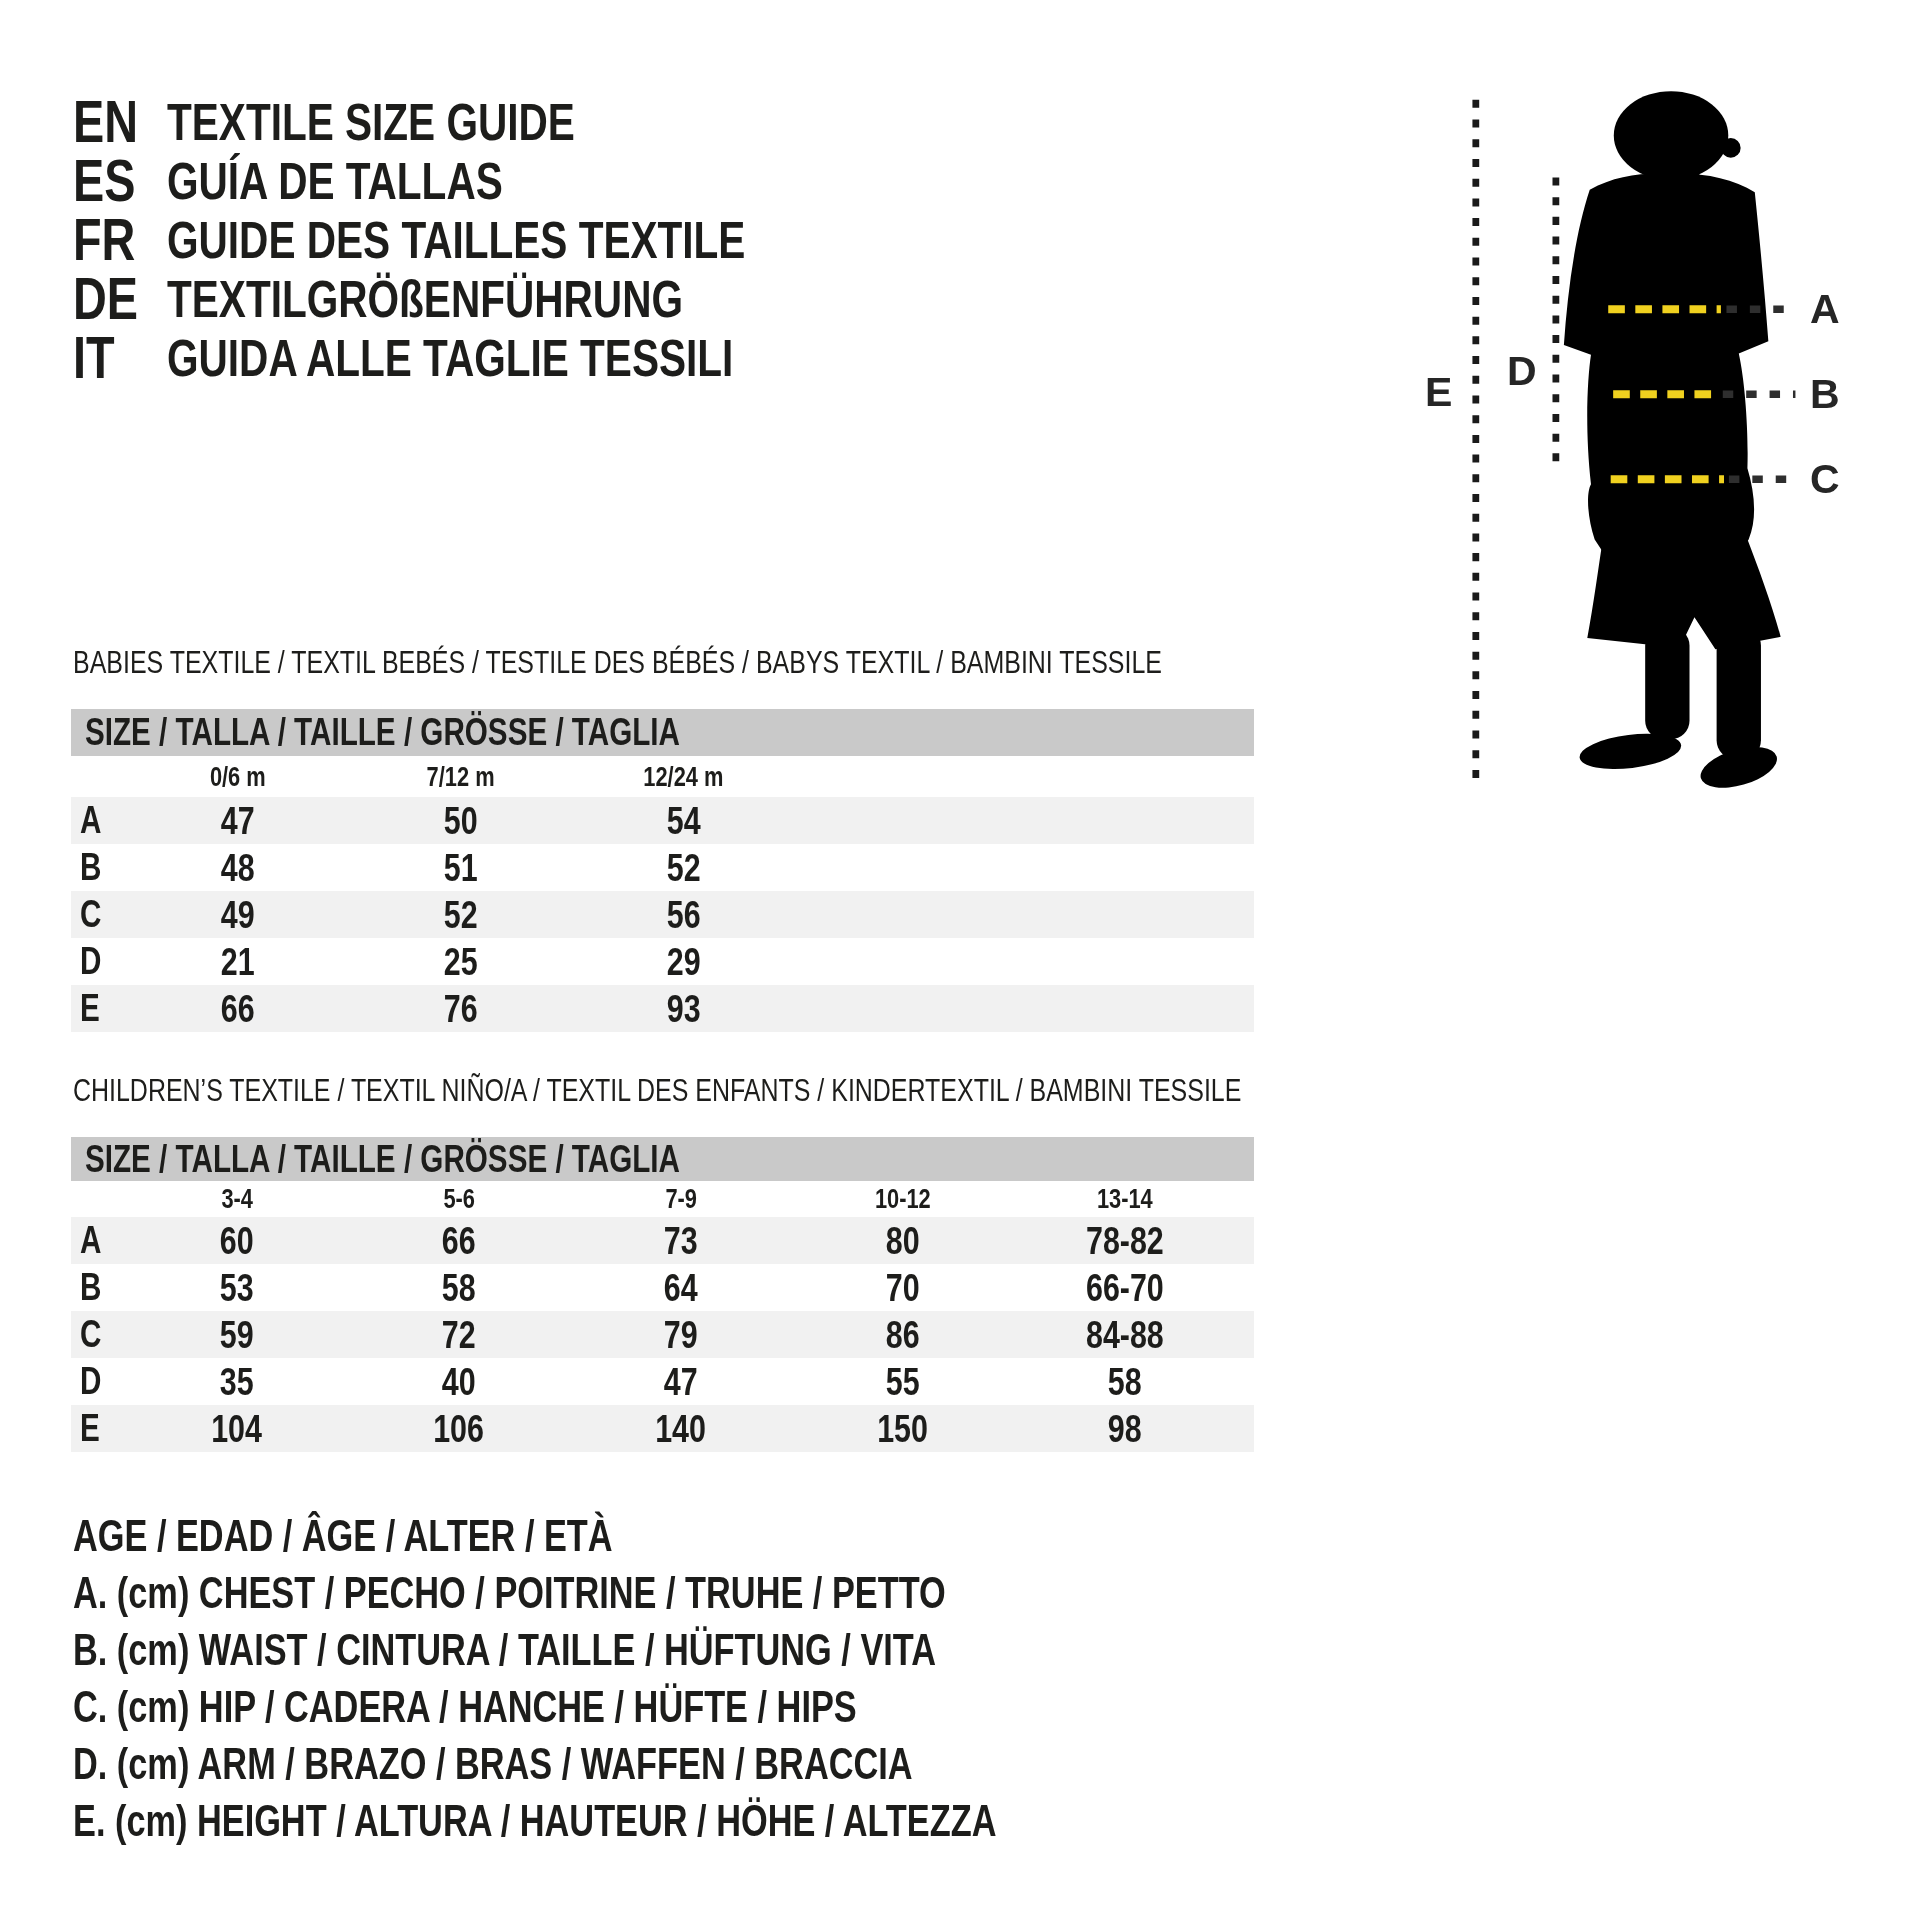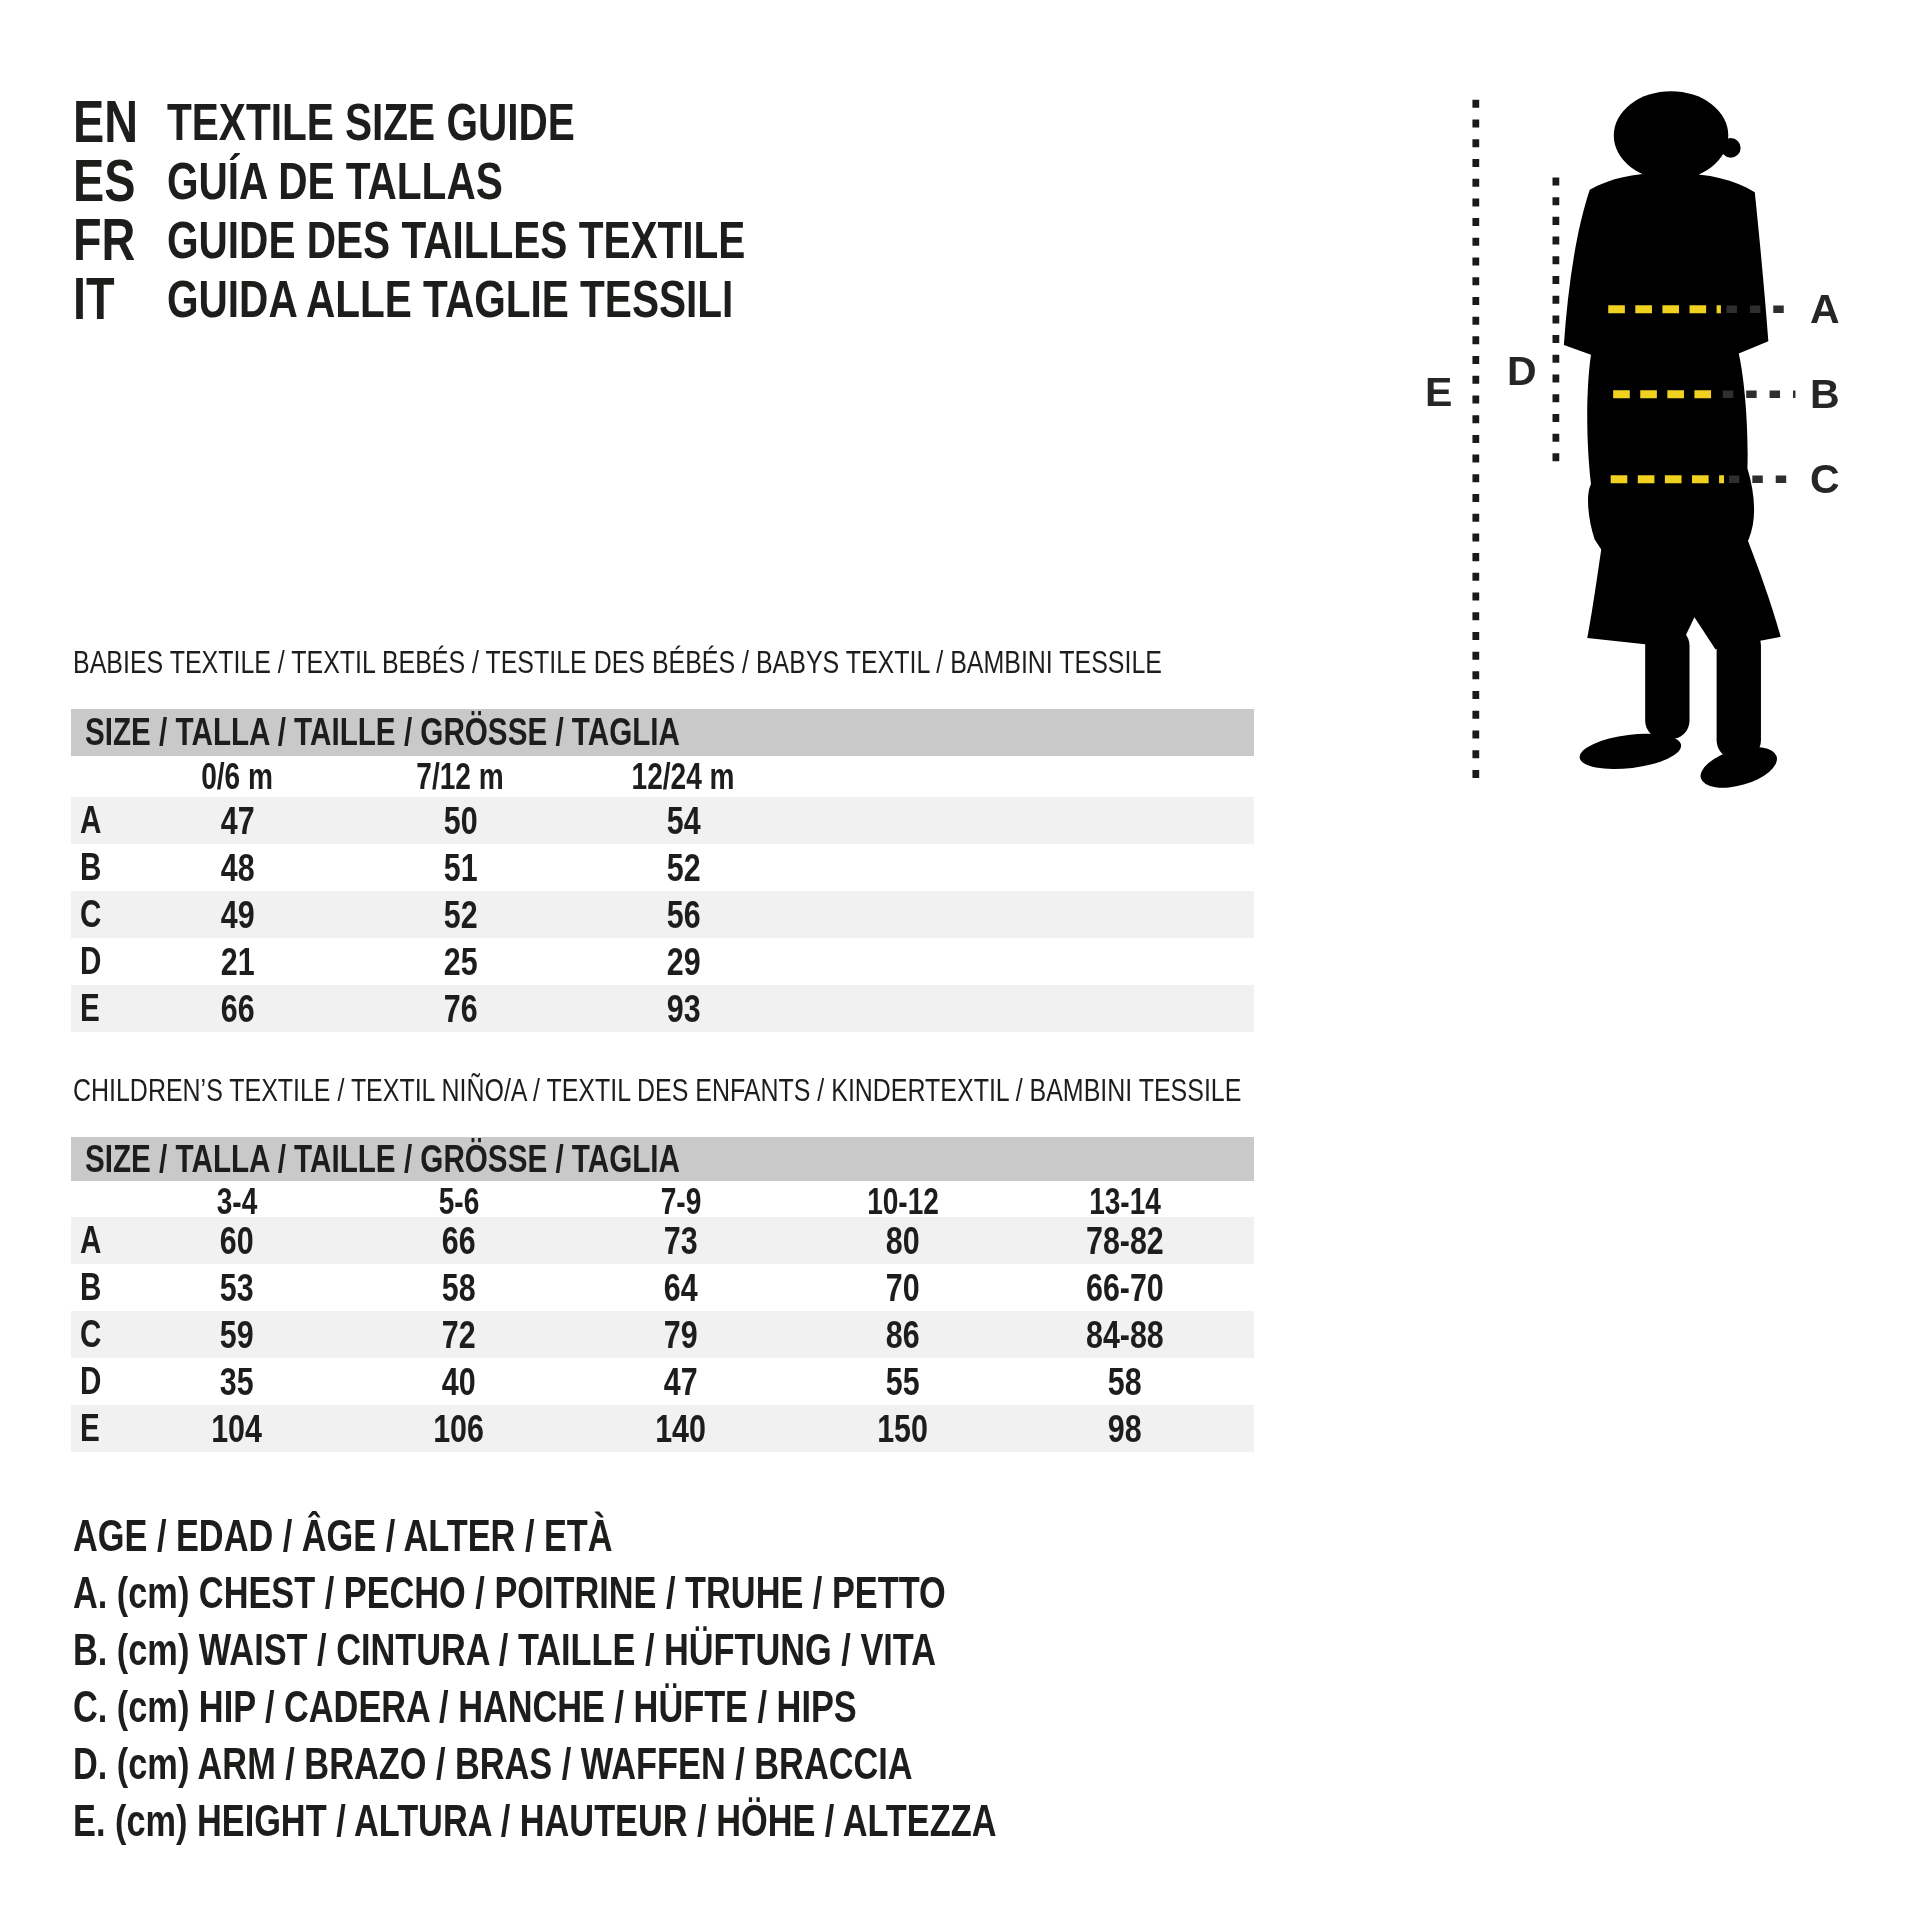--- a/index.html
+++ b/index.html
@@ -37,21 +37,21 @@
   .bar-children { height:44px; }
   .grid-row { display:grid; align-items:center; }
   .t1 { grid-template-columns:55px 223px 223px 223px auto; }
   .t2 { grid-template-columns:55px 222px 222px 222px 222px 222px auto; }
   .colhead-row-babies   { height:41px; }
   .colhead-row-children { height:36px; }
   .data-row { height:47px; }
   .data-row.odd { background:#f1f1f1; }
   .row-label { font-size:38px; font-weight:700; padding-left:8.6px; }
   .cell { text-align:center; font-size:39px; font-weight:700; }
-  .col-head { text-align:center; font-size:36px; font-weight:700; }
+  .col-head { text-align:center; font-size:28px; font-weight:700; }
 
   
   .legend { left:73px; top:1507px; }
   .legend-line { font-size:44px; font-weight:700; line-height:57px; }
 
   
   .diagram-svg { left:1405px; top:86px; width:521px; height:715px; }
   .diagram-label { position:absolute; font-size:41px; font-weight:700; color:#262626; line-height:44px; }
   .label-a { left:1810px; top:287px; }
   .label-b { left:1810px; top:372px; }
@@ -67,20 +67,24 @@
     <span class="lang-code"><span class="cond">EN</span></span>
     <span class="lang-label cond">TEXTILE SIZE GUIDE</span>
   </div>
   <div class="lang-row">
     <span class="lang-code"><span class="cond">ES</span></span>
     <span class="lang-label cond">GUÍA DE TALLAS</span>
   </div>
   <div class="lang-row">
     <span class="lang-code"><span class="cond">FR</span></span>
     <span class="lang-label cond">GUIDE DES TAILLES TEXTILE</span>
+  </div>
+  <div class="lang-row">
+    <span class="lang-code"><span class="cond">DE</span></span>
+    <span class="lang-label cond">TEXTILGRÖßENFÜHRUNG</span>
   </div>
   <div class="lang-row">
     <span class="lang-code"><span class="cond">IT</span></span>
     <span class="lang-label cond">GUIDA ALLE TAGLIE TESSILI</span>
   </div>
 </div>
 
 <svg class="abs diagram-svg" viewBox="0 0 846 1160" xmlns="http://www.w3.org/2000/svg">
   <g fill="#000000">
     <ellipse cx="432" cy="80" rx="93" ry="72"></ellipse>

